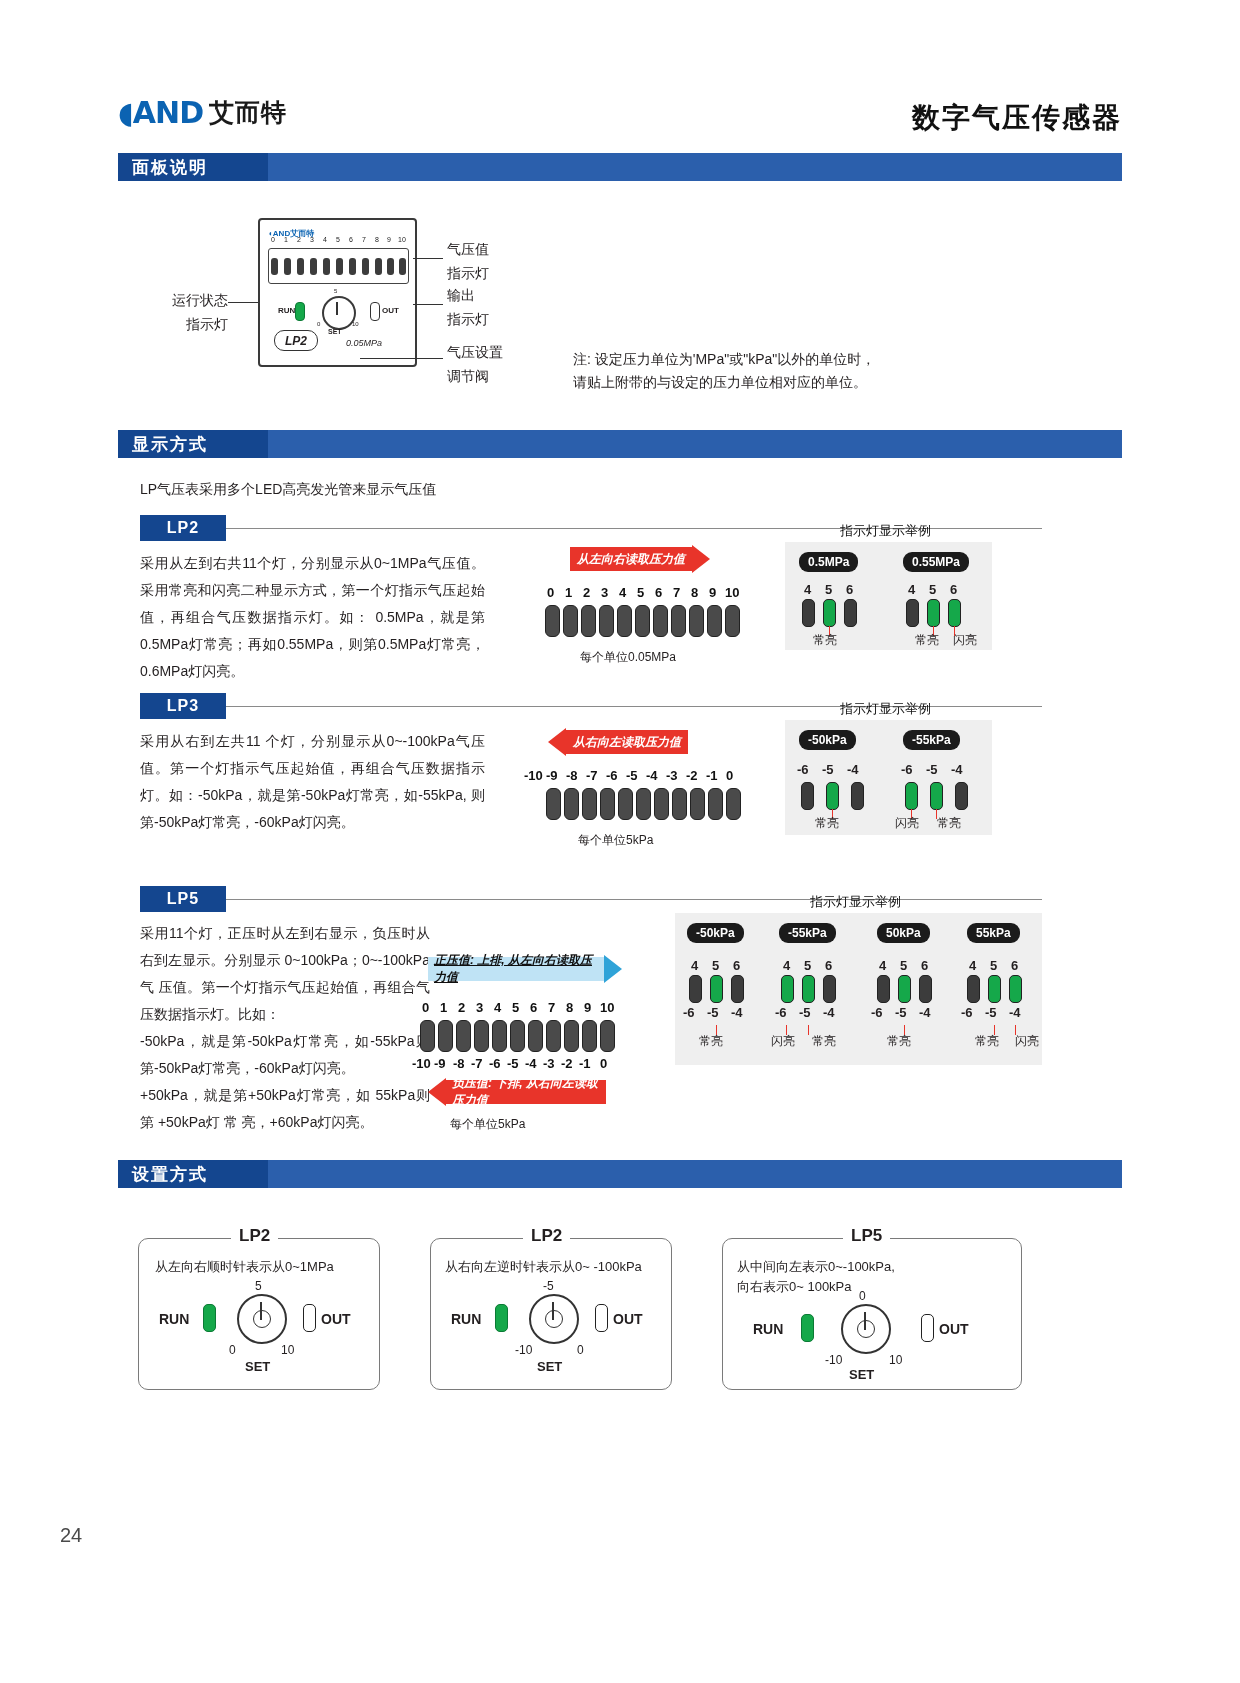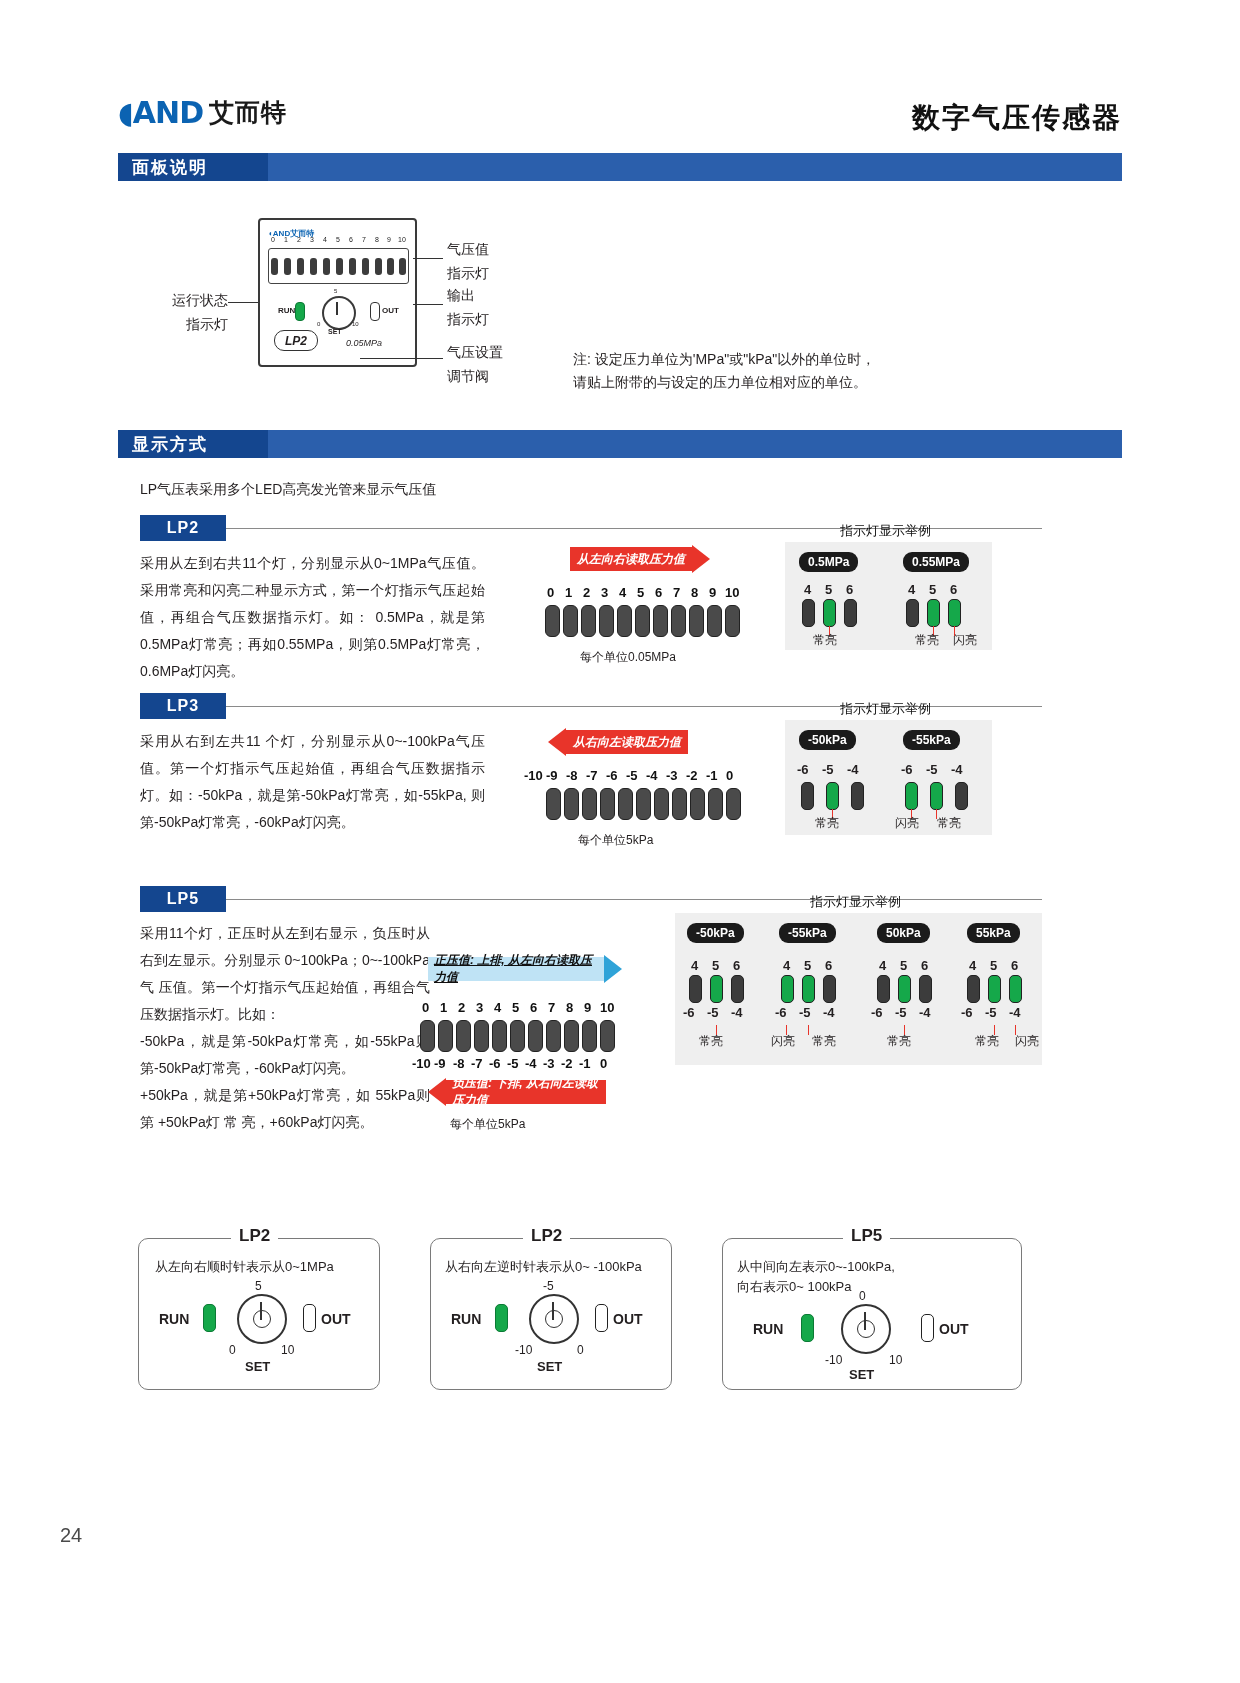--- a/index.html
+++ b/index.html
@@ -394,20 +394,23 @@
     <div class="exled on" style="left:334px;top:62px;"></div>
     <div class="exnum" style="left:286px;top:92px;">-6</div>
     <div class="exnum" style="left:310px;top:92px;">-5</div>
     <div class="exnum" style="left:334px;top:92px;">-4</div>
     <div class="leadv" style="left:319px;top:112px;height:10px;background:#e8342a;"></div>
     <div class="leadv" style="left:340px;top:112px;height:10px;background:#e8342a;"></div>
     <div class="exlabel" style="left:300px;top:120px;">常亮</div>
     <div class="exlabel" style="left:340px;top:120px;">闪亮</div>
   </div>
 
+  <div class="bar" style="top:1160px;">
+    <div class="tab">设置方式</div>
+  </div>
 
   <div class="setbox" style="left:138px;top:1238px;">
     <div class="setlabel" style="left:92px;top:-13px;">LP2</div>
     <div class="setdesc" style="left:16px;top:18px;white-space:pre-line;">从左向右顺时针表示从0~1MPa</div>
     <div class="rl" style="left:20px;top:72px;">RUN</div>
     <div class="greenpill" style="left:64px;top:65px;"></div>
     <div class="dial" style="left:98px;top:55px;"></div>
     <div class="tick" style="left:116px;top:40px;">5</div>
     <div class="tick" style="left:90px;top:104px;">0</div>
     <div class="tick" style="left:142px;top:104px;">10</div>

